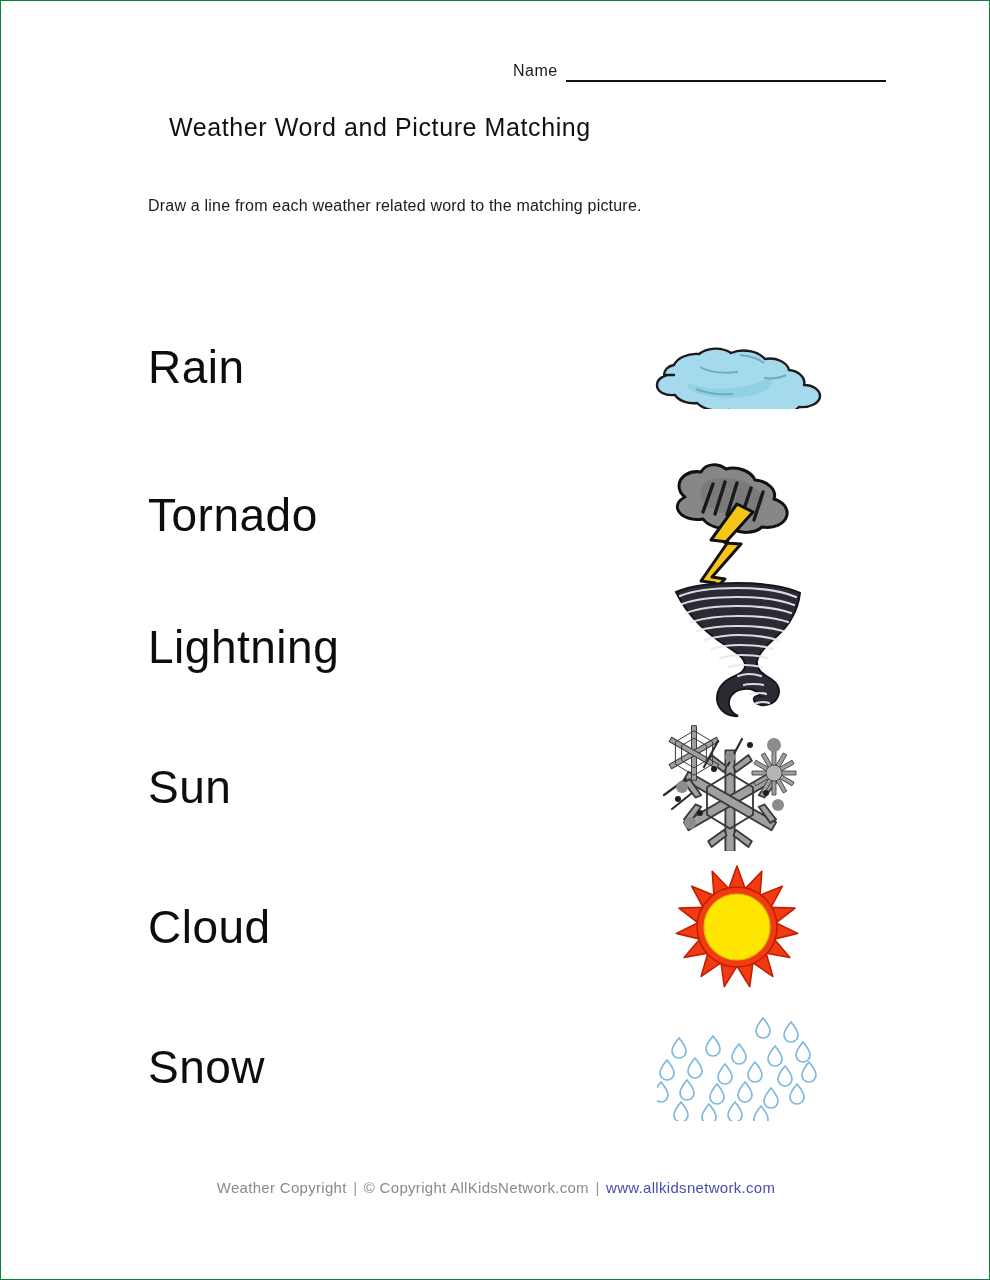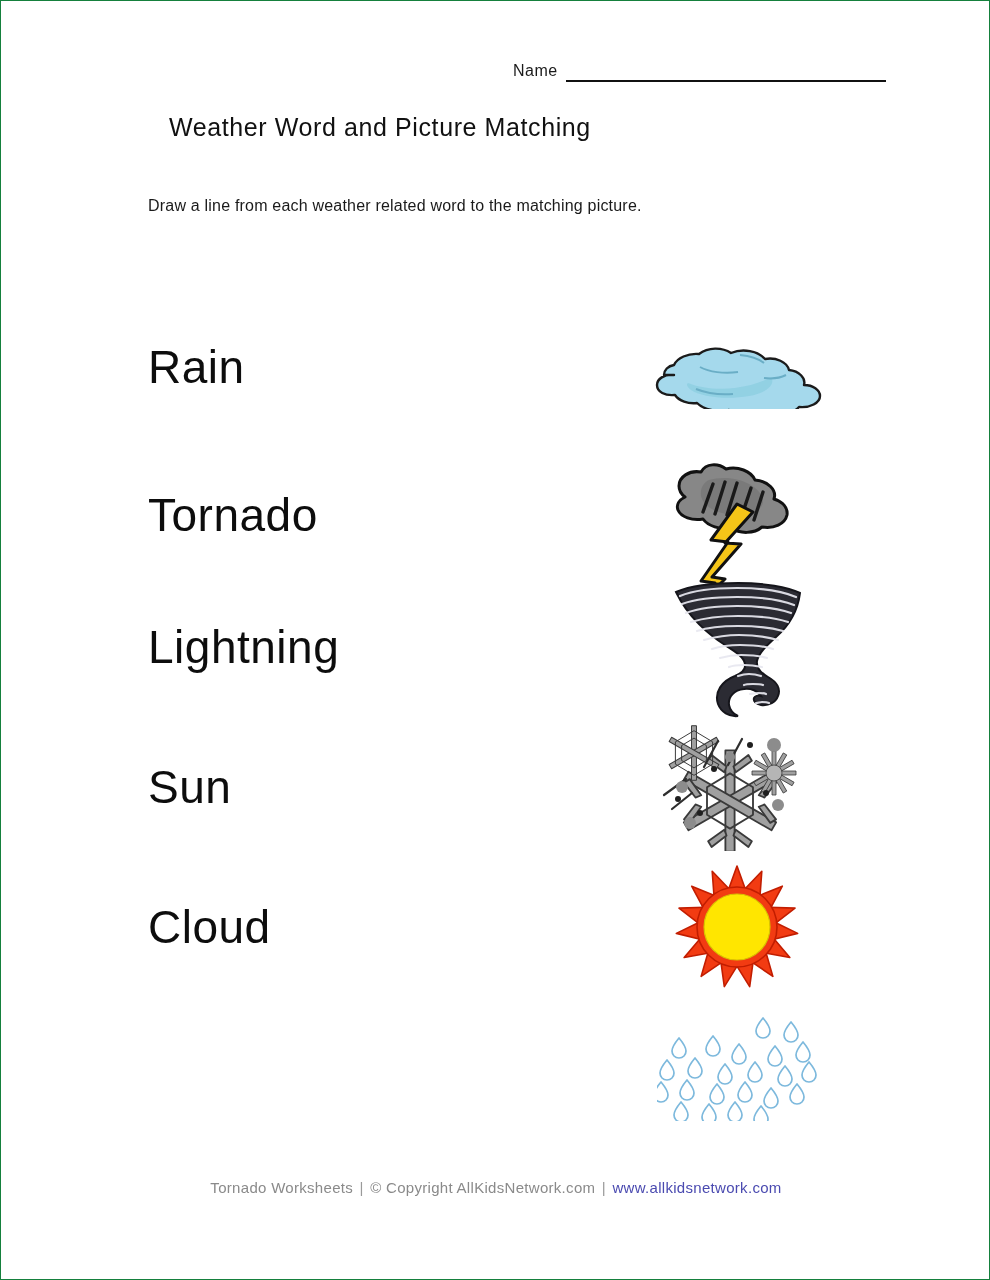--- a/index.html
+++ b/index.html
@@ -298,20 +298,21 @@
               <path d="M-9-36 0-61 9-36z" transform="rotate(336)"></path>
             </g>
             <circle r="40" fill="#f23b12" stroke="#c21d00" stroke-width="1.6"></circle>
             <circle r="33" fill="#ffe600" stroke="#d8c400" stroke-width="1.2"></circle>
           </g>
         </svg>
       </div>
     </div>
 
     <div class="row row-5">
+      <div class="word">Snow</div>
       <div class="picture">
         <svg width="160" height="108" viewBox="0 0 160 108">
           <defs>
             <g id="drop">
               <path d="M0-9 C5-3 7 1 7 4 C7 8 4 11 0 11 C-4 11 -7 8 -7 4 C-7 1 -5-3 0-9z" fill="#ffffff" stroke="#7db9dd" stroke-width="1.7" stroke-linejoin="round"></path>
             </g>
           </defs>
           <g>
             <use href="#drop" x="106" y="14"></use>
             <use href="#drop" x="134" y="18"></use>
@@ -337,20 +338,20 @@
             <use href="#drop" x="78" y="98"></use>
             <use href="#drop" x="104" y="102"></use>
           </g>
         </svg>
       </div>
     </div>
 
   </div>
 
   <div class="footer">
-    <span>Tornado Worksheets</span>
+    <span>Weather Copyright</span>
     <span class="sep">|</span>
     <span>© Copyright AllKidsNetwork.com</span>
     <span class="sep">|</span>
     <span class="url">www.allkidsnetwork.com</span>
   </div>
 
 </div>
 
 </body></html>

